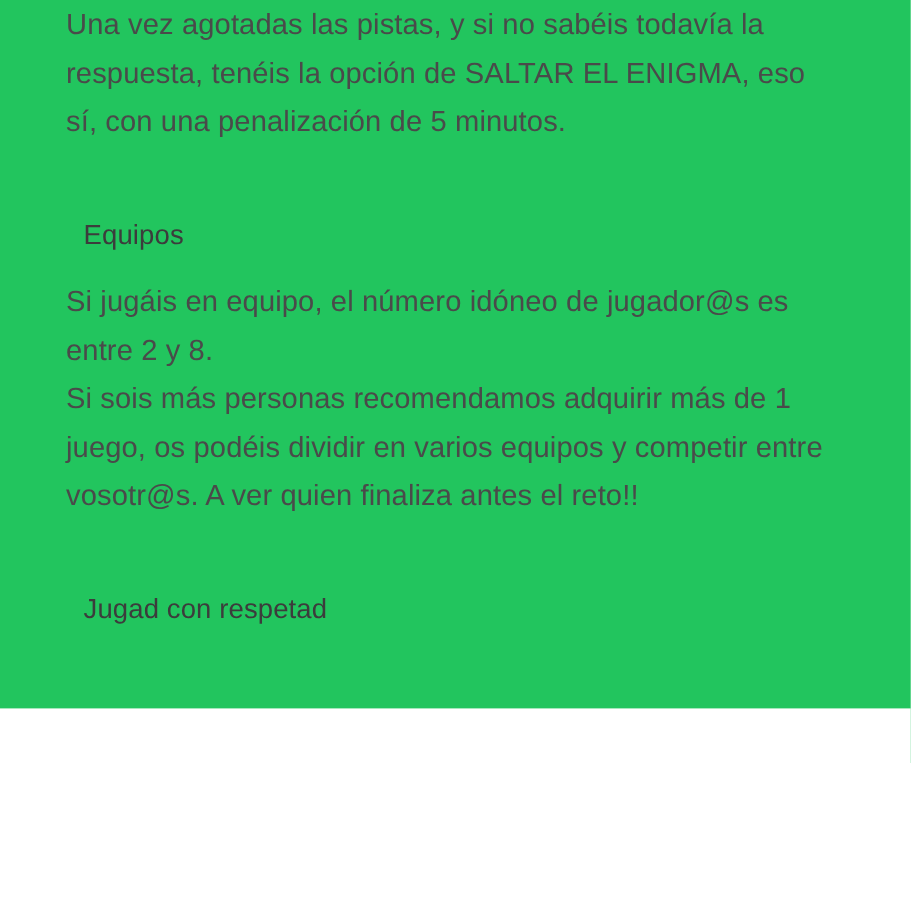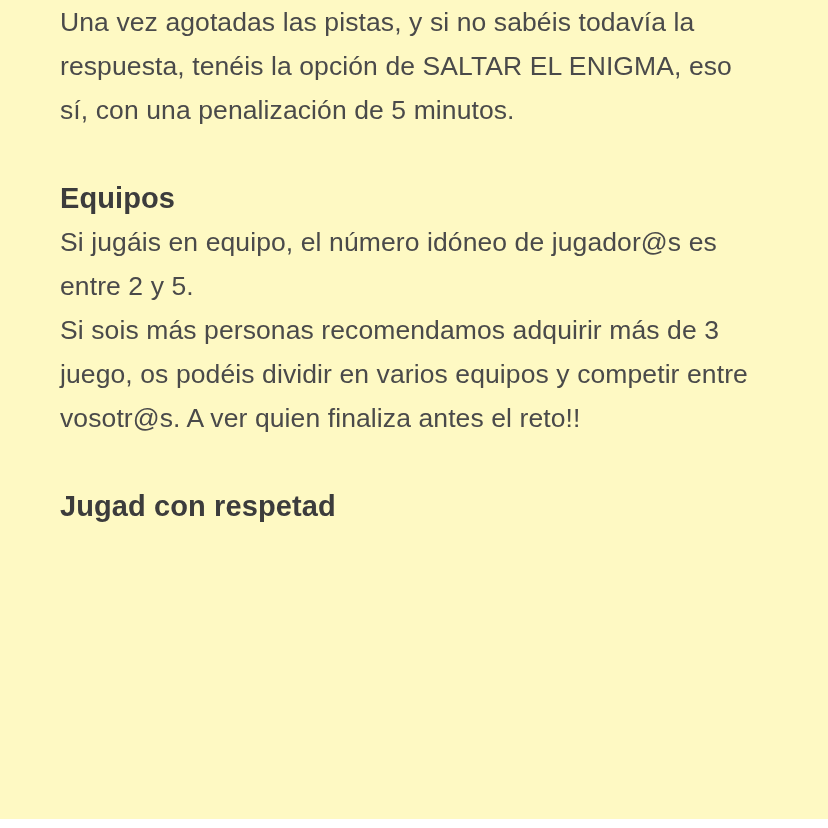--- a/index.html
+++ b/index.html
@@ -9,43 +9,43 @@
   body {
     width: 828px;
     height: 828px;
     background: #ffffff;
     font-family: "Liberation Sans", sans-serif;
     overflow: hidden;
   }
   .page {
     box-sizing: border-box;
     width: 828px;
-    height: 819px;
+    height: 644px;
     padding: 0 62px 0 60px;
-    background: #fef9c3;
+    background: #22c55e;
   }
   .block {
     margin: 0;
   }
   .para {
     font-size: 26.5px;
     line-height: 44px;
     color: #4a4a4a;
     font-weight: 400;
     letter-spacing: 0.1px;
     margin: 0;
     white-space: pre-wrap;
   }
   .heading {
-    font-size: 29px;
+    font-size: 25px;
     line-height: 44px;
     color: #3c3c3c;
-    font-weight: 700;
+    font-weight: 400;
     letter-spacing: 0.1px;
-    margin: 0;
+    margin: 16px;
   }
   .gap-large {
     height: 44px;
   }
   .intro-block {
     padding-top: 0px;
   }
 </style>
 </head>
 <body>
@@ -53,22 +53,22 @@
 <div class="page">
 
   <div class="block intro-block">
     <p class="para">Una vez agotadas las pistas, y si no sabéis todavía la respuesta, tenéis la opción de SALTAR EL ENIGMA, eso sí, con una penalización de 5 minutos.</p>
   </div>
 
   <div class="gap-large"></div>
 
   <div class="block">
     <h2 class="heading">Equipos</h2>
-    <p class="para">Si jugáis en equipo, el número idóneo de jugador@s es entre 2 y 5.</p>
-    <p class="para">Si sois más personas recomendamos adquirir más de 3 juego, os podéis dividir en varios equipos y competir entre vosotr@s. A ver quien finaliza antes el reto!!</p>
+    <p class="para">Si jugáis en equipo, el número idóneo de jugador@s es entre 2 y 8.</p>
+    <p class="para">Si sois más personas recomendamos adquirir más de 1 juego, os podéis dividir en varios equipos y competir entre vosotr@s. A ver quien finaliza antes el reto!!</p>
   </div>
 
   <div class="gap-large"></div>
 
   <div class="block">
     <h2 class="heading">Jugad con respetad</h2>
   </div>
 
 </div>
 

